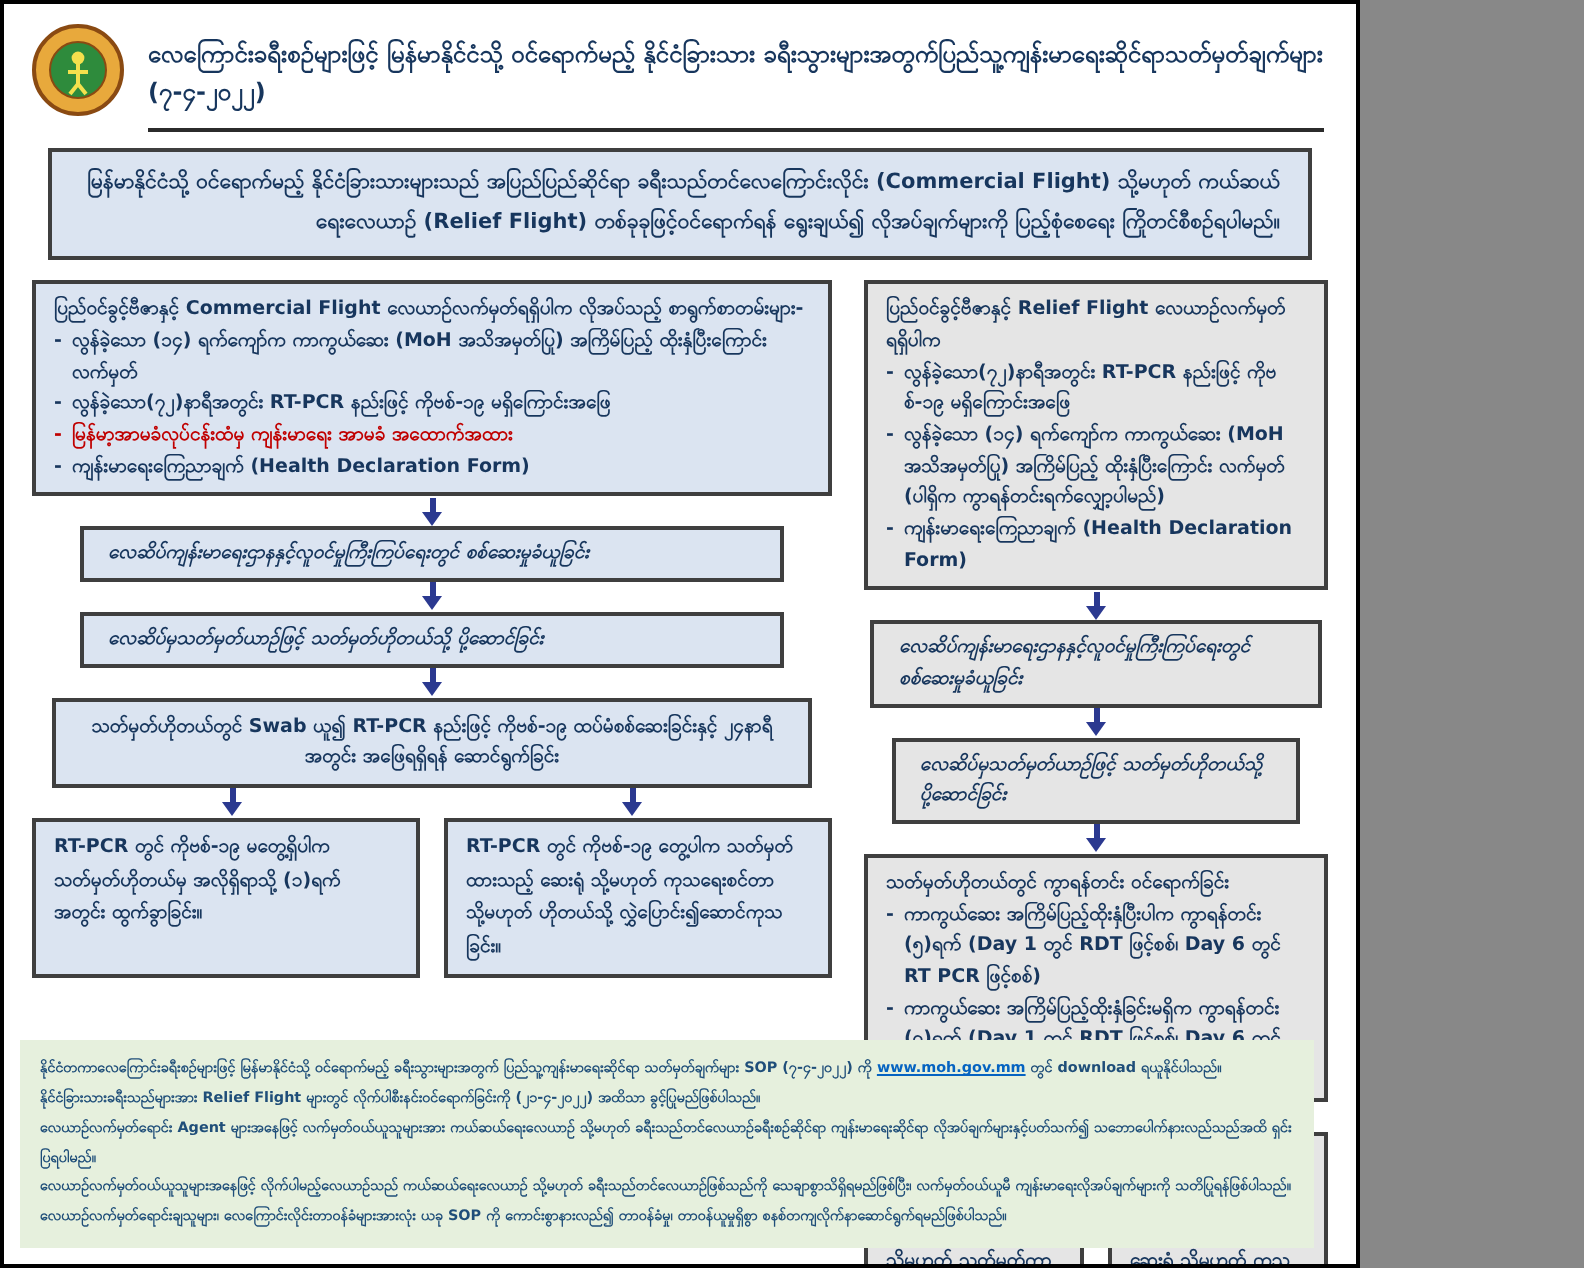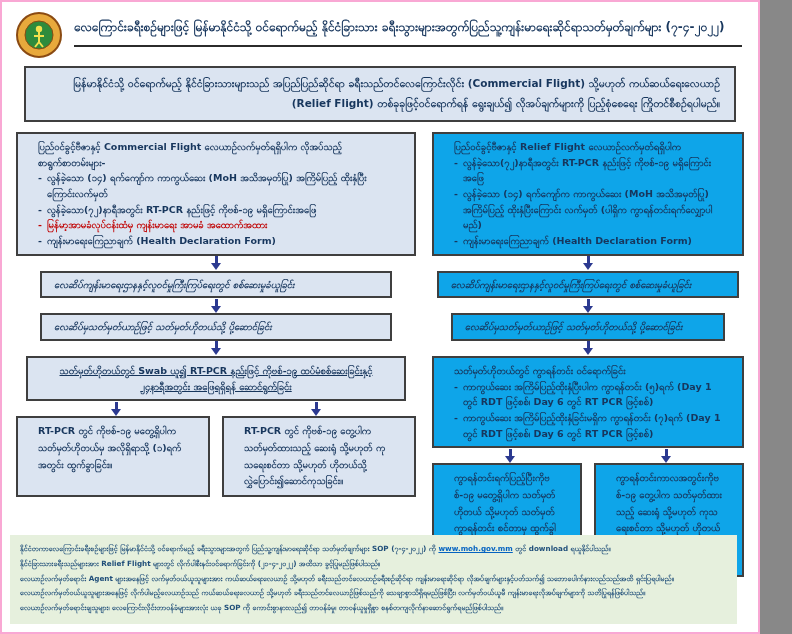--- a/index.html
+++ b/index.html
@@ -1,19 +1,19 @@
 <!DOCTYPE html>
 <html><head>
 <meta charset="utf-8">
 <style>
   * { margin:0; padding:0; box-sizing:border-box; }
   html,body { background:#888; }
   .page {
-    width:760px; height:634px; background:#ffffff; position:relative;
-    border:2px solid #f9a8d4; overflow:hidden;
+    width:680px; height:634px; background:#ffffff; position:relative;
+    border:2px solid #000000; overflow:hidden;
     font-family:"DejaVu Sans","Liberation Sans",sans-serif;
   }
   
   .header { display:flex; align-items:flex-start; gap:12px; padding:10px 16px 0 14px; }
   .logo { width:46px; height:46px; flex:0 0 auto; }
   .title {
     flex:1; font-size:12px; font-weight:bold; color:#17365d;
     padding:6px 0 8px 0; border-bottom:2.5px solid #2b2b2b; line-height:1.6;
   }
   
@@ -22,29 +22,29 @@
     color:#17365d; font-weight:bold; font-size:10.5px; line-height:1.9;
     text-align:right; padding:6px 14px;
   }
   
   .columns { display:flex; gap:16px; padding:10px 14px 0 14px; align-items:flex-start; }
   .col { display:flex; flex-direction:column; align-items:center; }
   .col-left  { width:400px; }
   .col-right { flex:1; }
   .box {
     border:2px solid #3f3f3f; color:#17365d; font-weight:bold;
-    font-size:9.5px; line-height:1.65; padding:5px 20px; width:100%;
+    font-size:9.5px; line-height:1.65; padding:5px 9px; width:100%;
     background:#dbe4f1;
   }
-  .box.gray { background:#0ea5e9; }
+  .box.gray { background:#e5e5e5; }
   .box .bullet { display:flex; gap:5px; }
   .box .bullet::before { content:"-"; flex:0 0 auto; }
   .red { color:#c00000; }
   .stepbox { width:88%; text-align:left; padding:4px 12px;font-style:italic; }
-  .widebox { width:95%; text-align:center;text-decoration:underline; }
+  .widebox { width:95%; text-align:center; }
   
   .arrow { display:flex; flex-direction:column; align-items:center; height:15px; justify-content:center; }
   .arrow .stem { width:3px; height:7px; background:#2b3990; }
   .arrow .head { width:0; height:0; border-left:5px solid transparent; border-right:5px solid transparent; border-top:7px solid #2b3990; }
   .split-arrows { display:flex; width:100%; }
   .split-arrows .arrow { flex:1; }
   .outcomes { display:flex; gap:12px; width:100%; align-items:stretch;border-radius:17px; }
   .outcome { flex:1; font-size:9.5px; line-height:1.75; }
   
   .footer {

